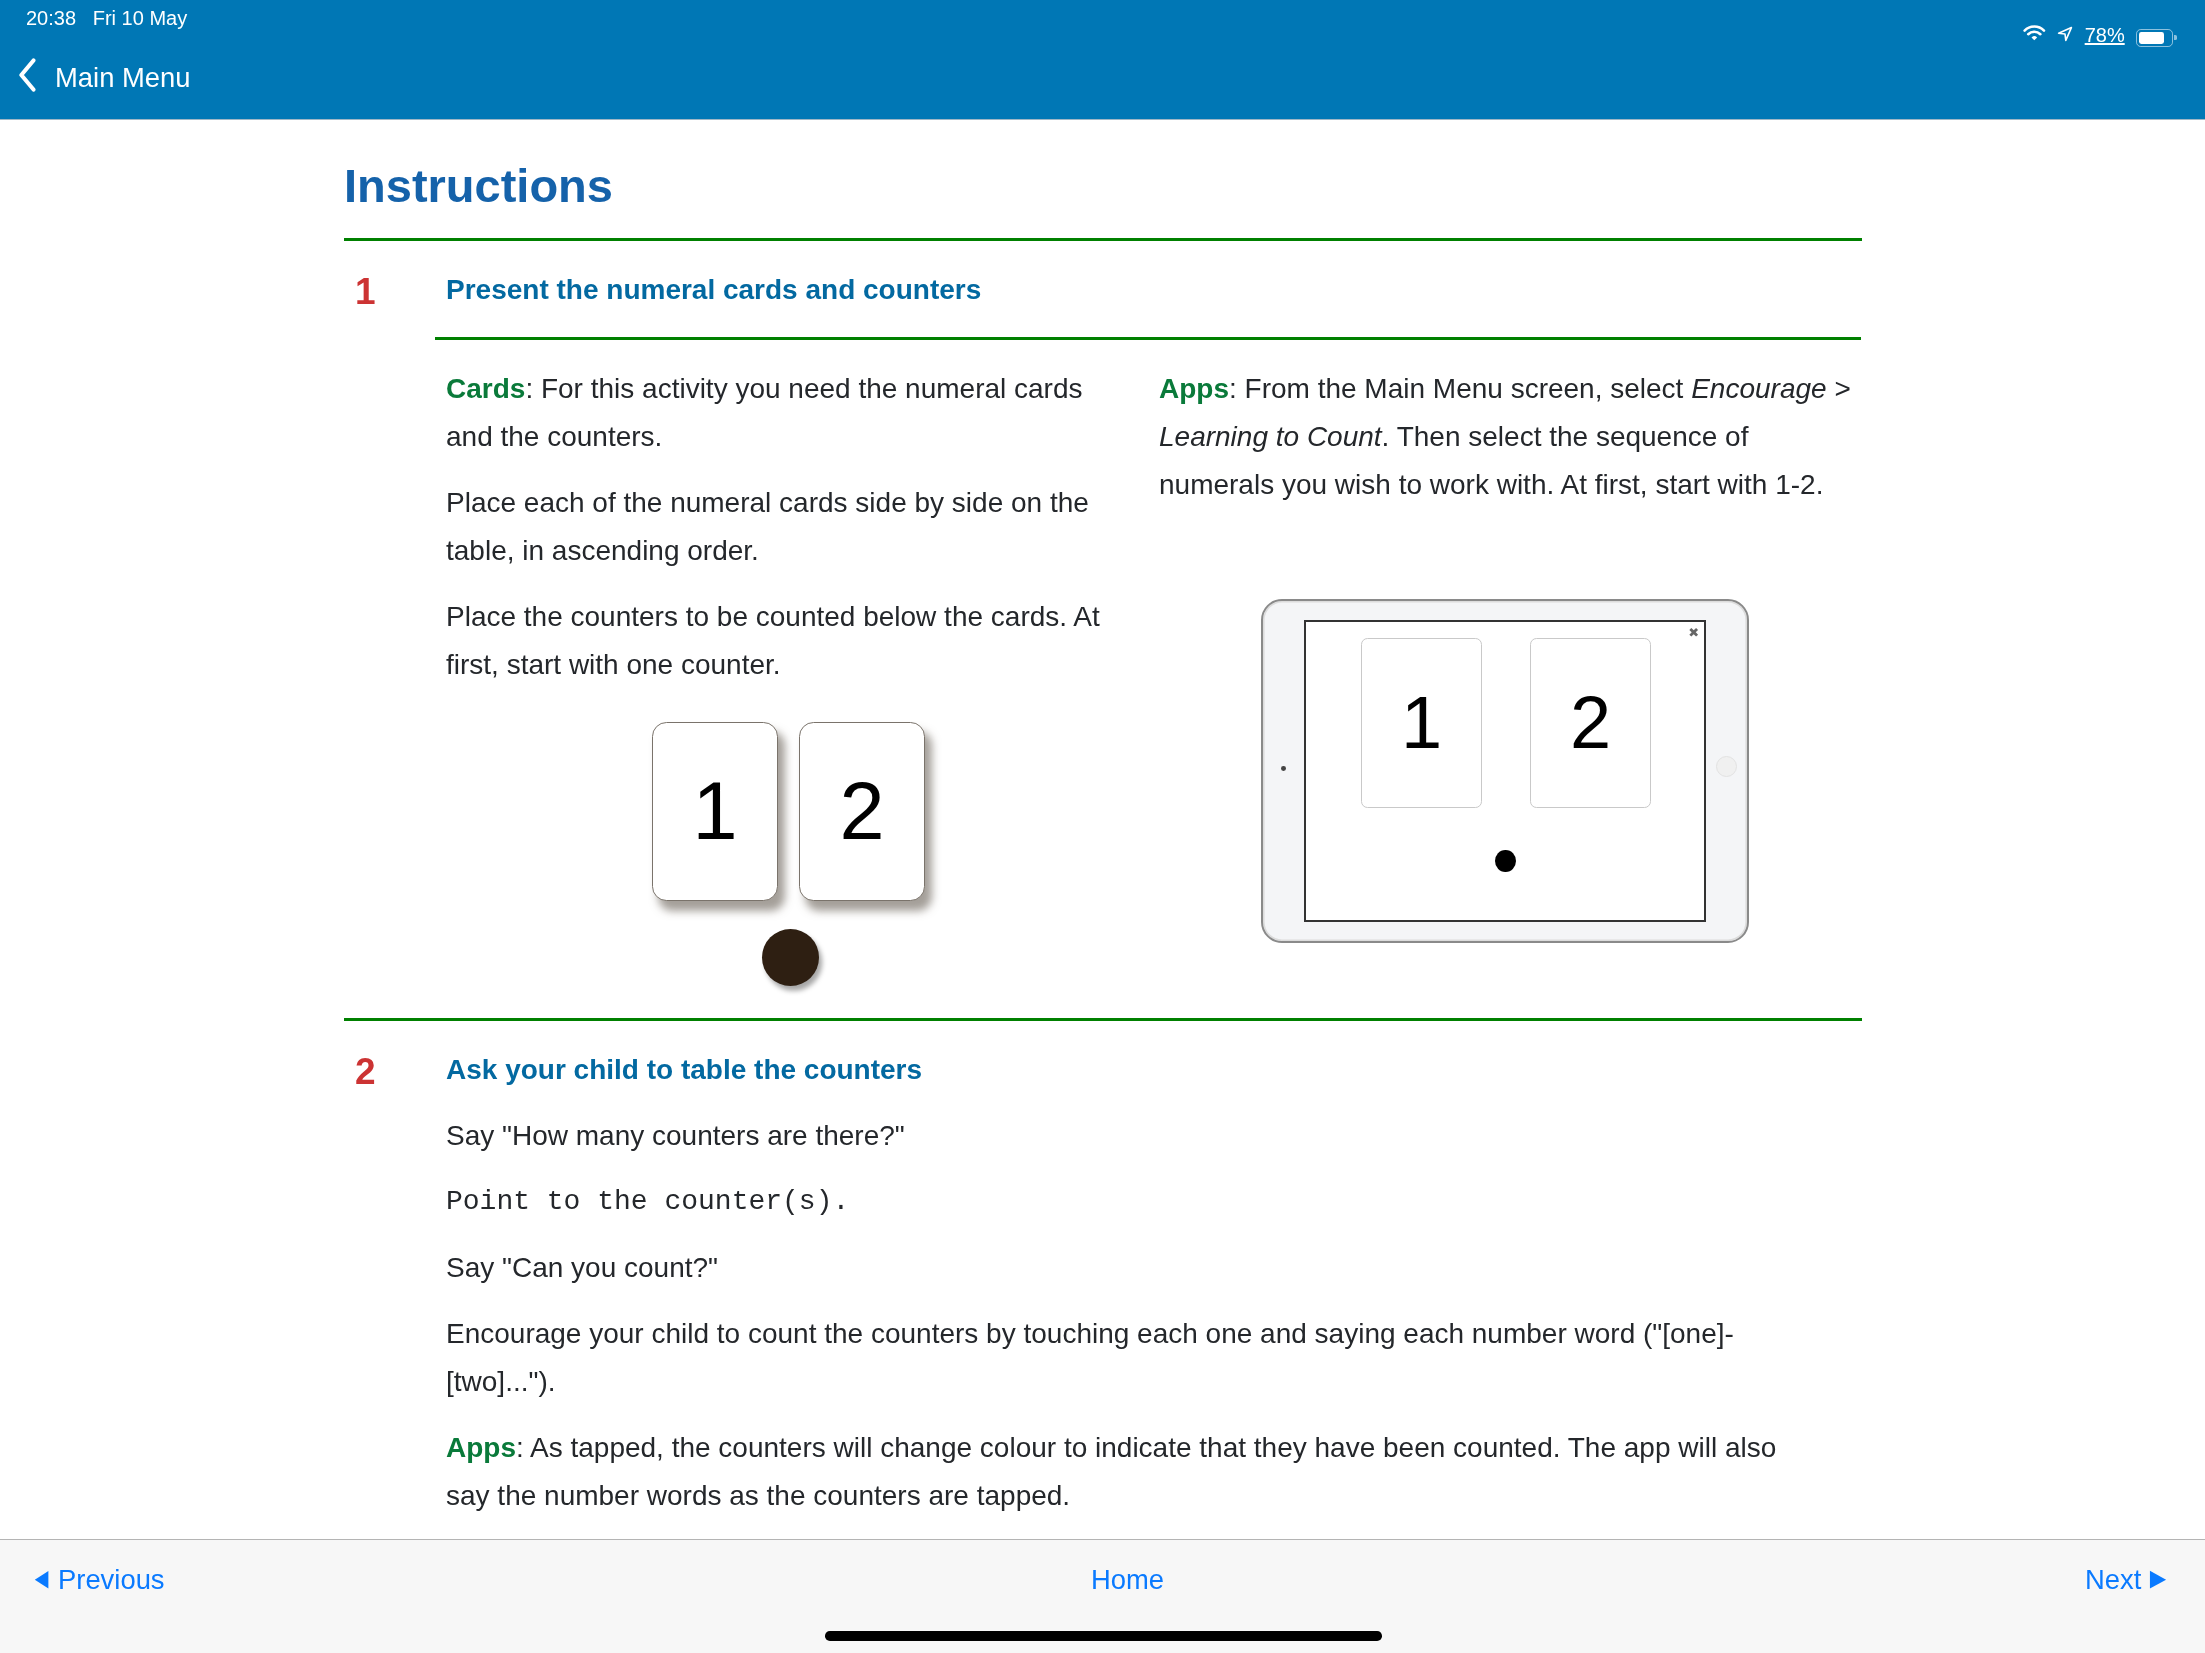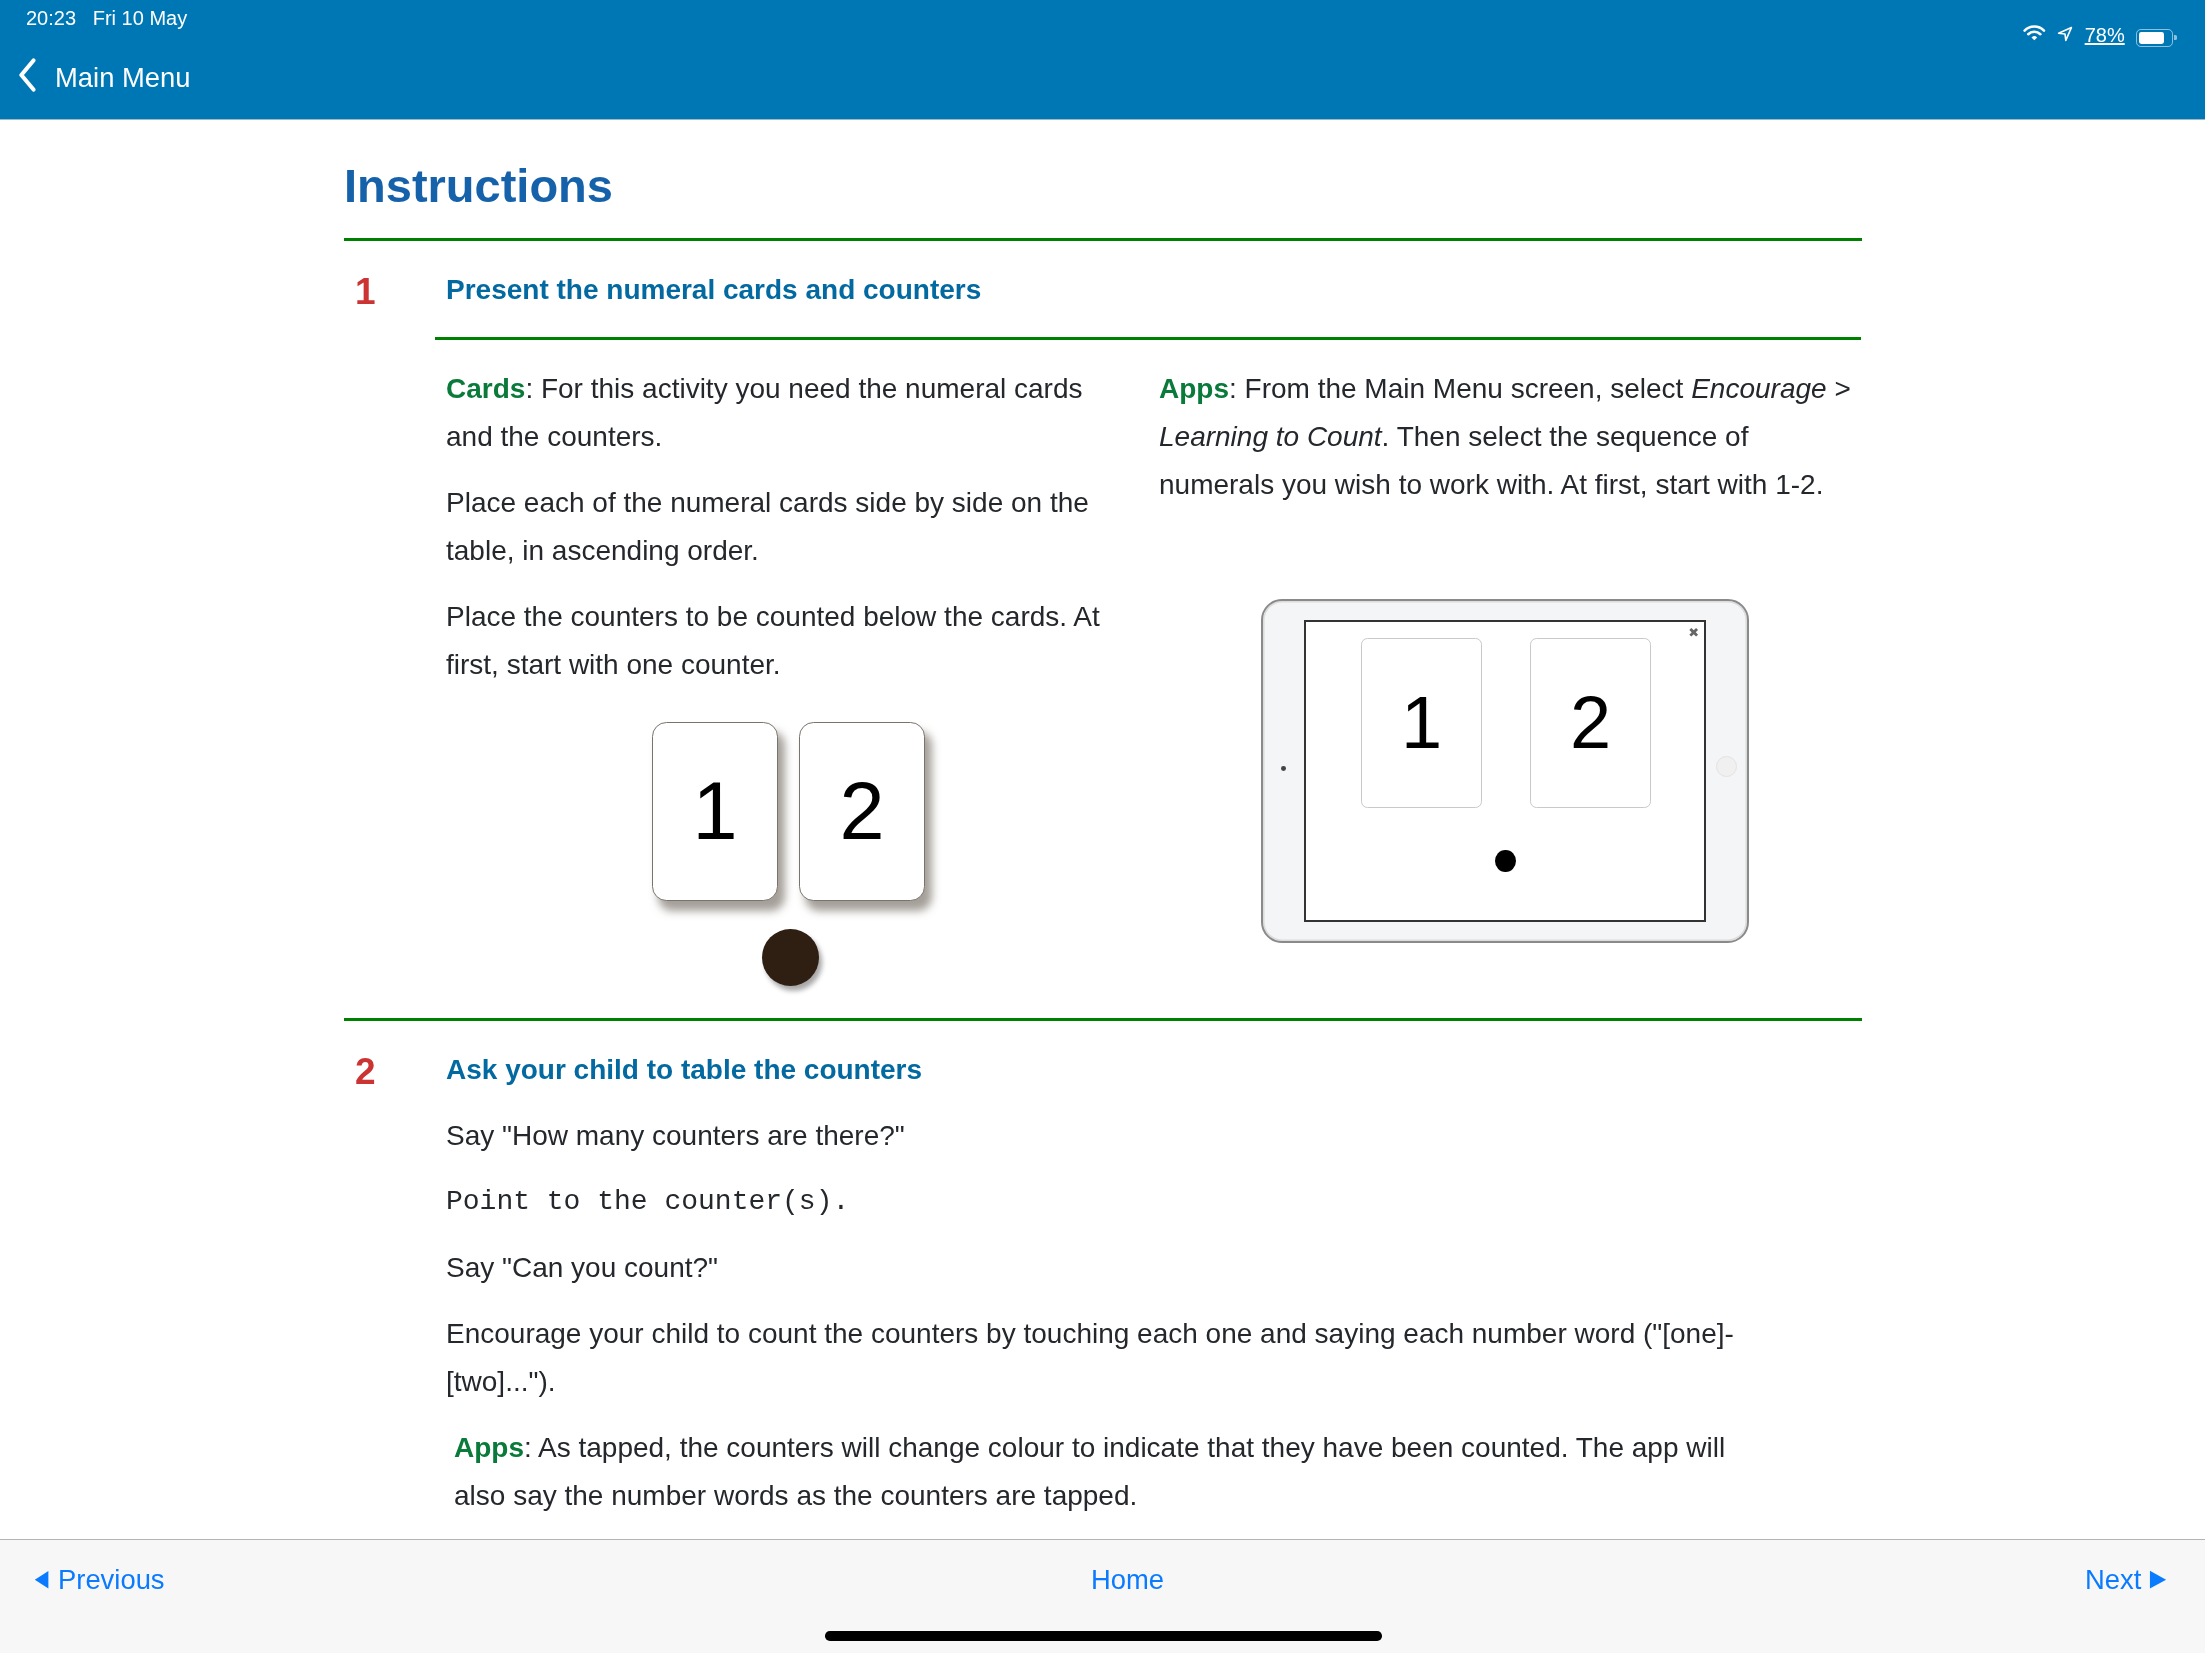--- a/index.html
+++ b/index.html
@@ -48,21 +48,21 @@
 
   
   .toolbar { left:0; top:1539px; width:2205px; height:115px; background:#f7f7f7; border-top:1.6px solid #b4b4b4; }
   .tb-btn { top:24px; font-size:27.4px; color:#0a7aff; display:flex; gap:8px; cursor:pointer; }
   .home-indicator { left:825px; top:1631px; width:557px; height:9.7px; border-radius:4.8px; background:#000; }
 </style>
 </head>
 <body>
 
 <div class="abs topbar">
-  <div class="abs status-time"><span>20:23</span>   <span>Fri 10 May</span></div>
+  <div class="abs status-time"><span>20:38</span>   <span>Fri 10 May</span></div>
   <div class="abs status-right">
     <span>
       <svg width="22.6" height="18" viewBox="0 0 28 22">
           <path d="M2 8 A17 17 0 0 1 26 8" stroke="#fff" stroke-width="3.2" fill="none" stroke-linecap="round"></path>
           <path d="M6.5 12.5 A11 11 0 0 1 21.5 12.5" stroke="#fff" stroke-width="3.2" fill="none" stroke-linecap="round"></path>
           <path d="M14 20 L10.5 16.5 A5 5 0 0 1 17.5 16.5 Z" fill="#fff"></path>
         </svg>
     </span>
     <span>
       <svg width="16" height="16" viewBox="0 0 20 20">
@@ -130,21 +130,21 @@
 <div class="abs gline" style="left:344px; top:1018px; width:1518px;"></div>
 
 <div class="abs step-num" style="left:355px; top:1051px;">2</div>
 <div class="abs step-head" style="left:446px; top:1054px;">Ask your child to table the counters</div>
 
 <div class="abs para" style="left:446px; top:1112px; width:1340px;">
   <p style="margin:0 0 18px 0;">Say "How many counters are there?"</p>
   <p style="margin:0 0 18px 0;font-family:Liberation Mono, monospace;">Point to the counter(s).</p>
   <p style="margin:0 0 18px 0;">Say "Can you count?"</p>
   <p style="margin:0 0 18px 0;">Encourage your child to count the counters by touching each one and saying each number word ("[one]-[two]...").</p>
-  <p style="margin:8px;"><span class="kw">Apps</span><span>: As tapped, the counters will change colour to indicate that they have been counted. The app will also say the number words as the counters are tapped.</span></p>
+  <p style="margin:0;"><span class="kw">Apps</span><span>: As tapped, the counters will change colour to indicate that they have been counted. The app will also say the number words as the counters are tapped.</span></p>
 </div>
 
 <div class="abs toolbar">
   <div class="abs tb-btn" style="left:34px;">
     <span><svg width="16" height="19.4" viewBox="0 0 20 24">
           <path d="M18 1 L18 23 L1 12 Z" fill="#0a7aff"></path>
         </svg></span>
     <span>Previous</span>
   </div>
   <div class="abs tb-btn" style="left:1091px;">

